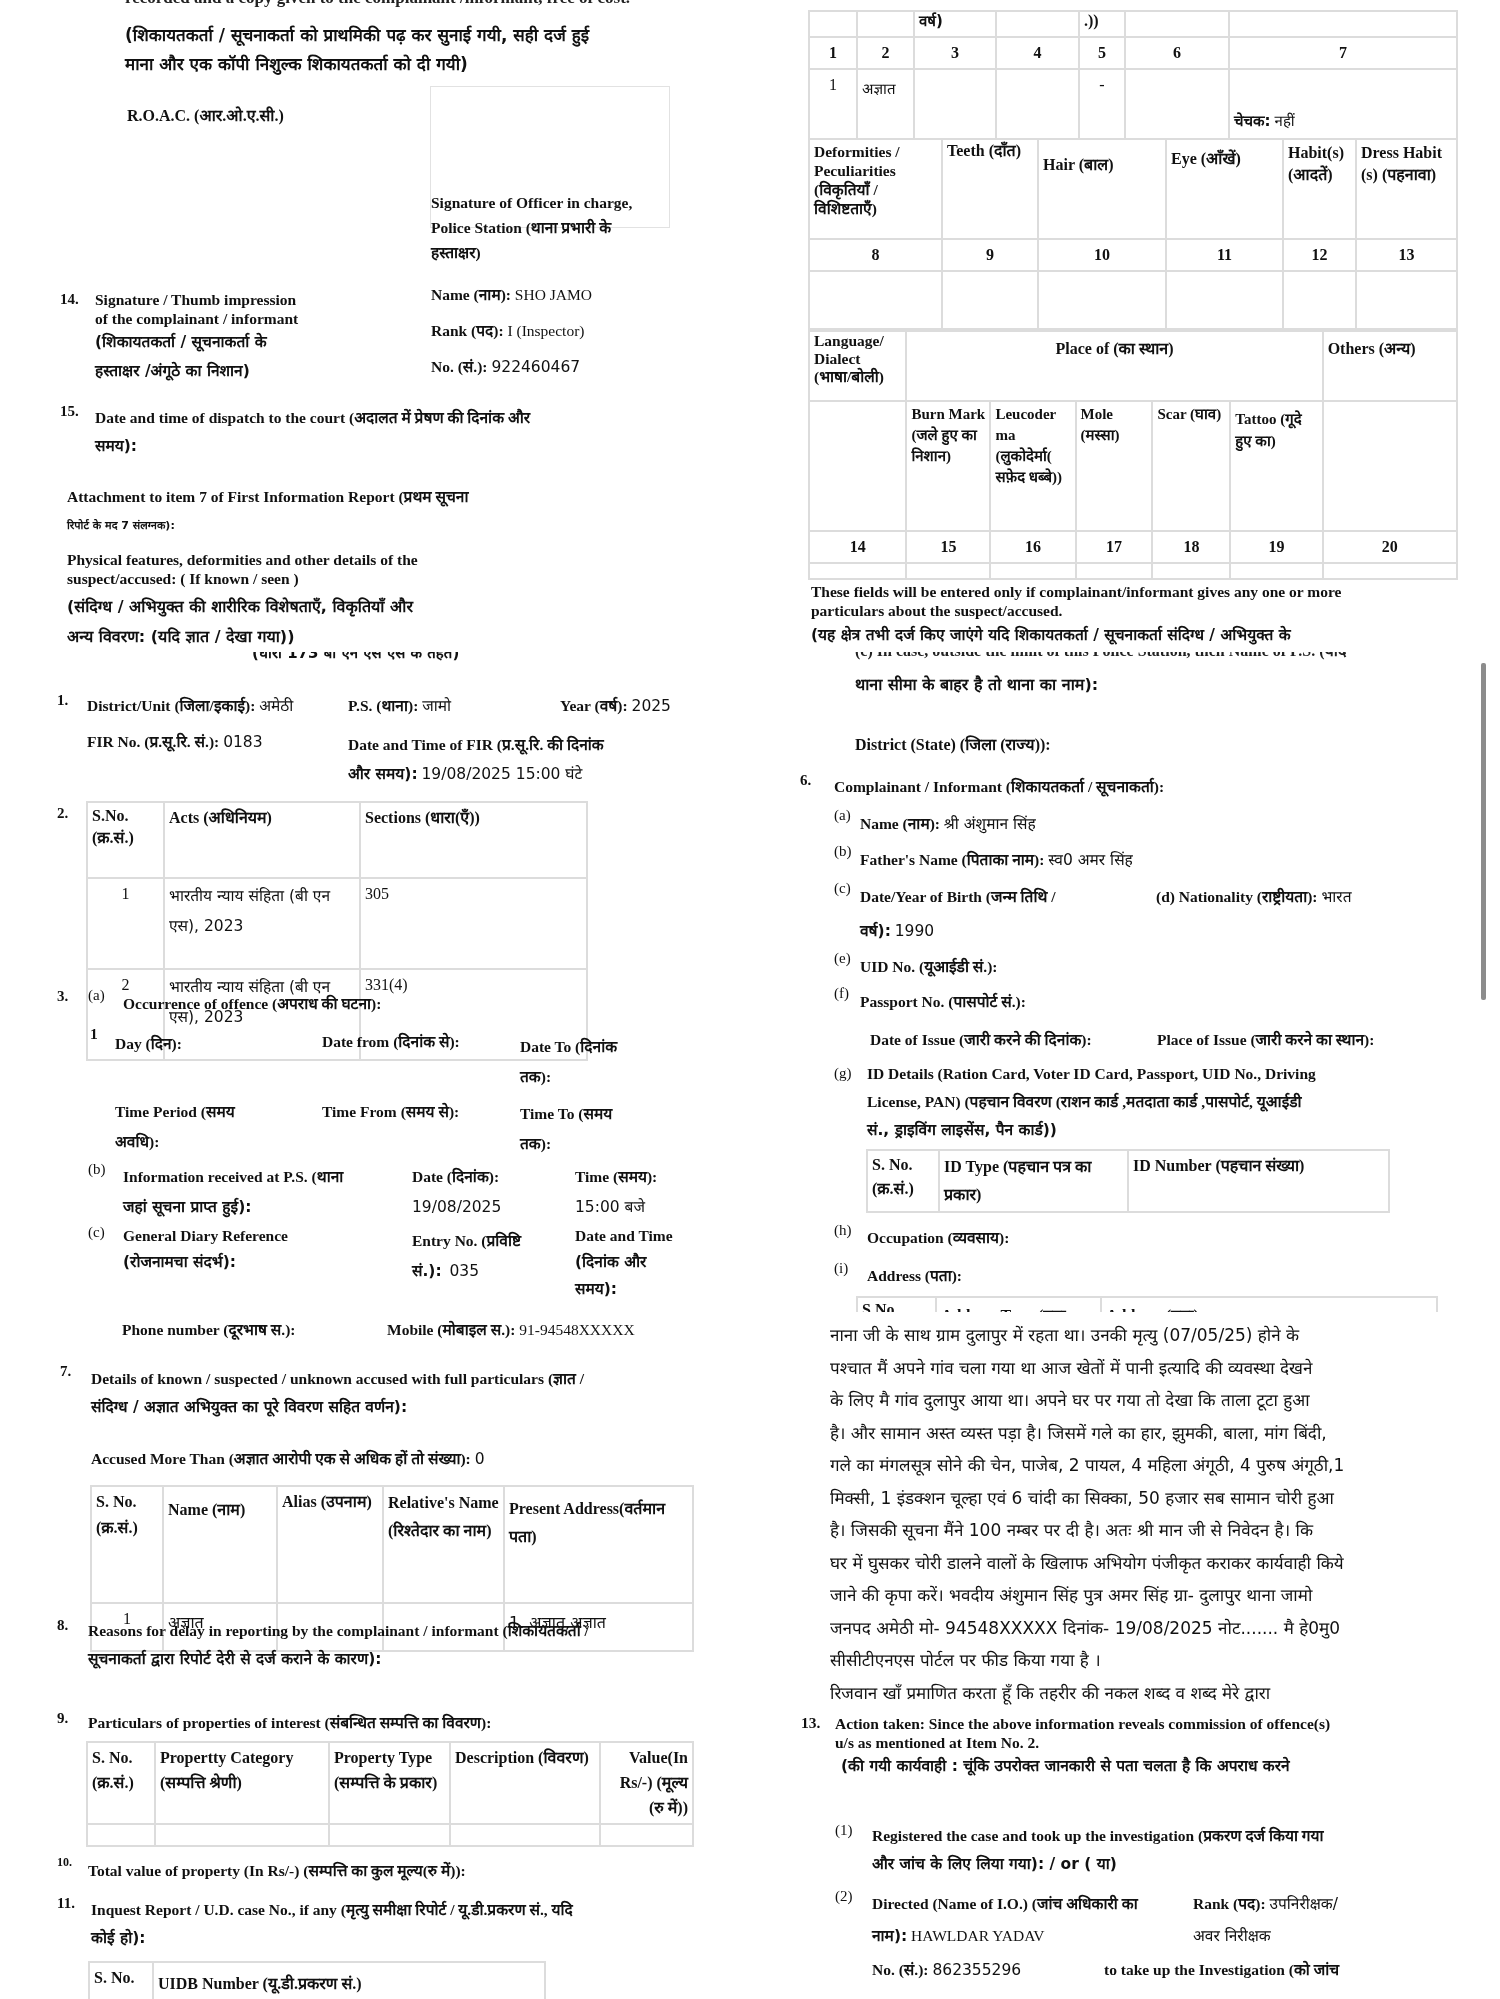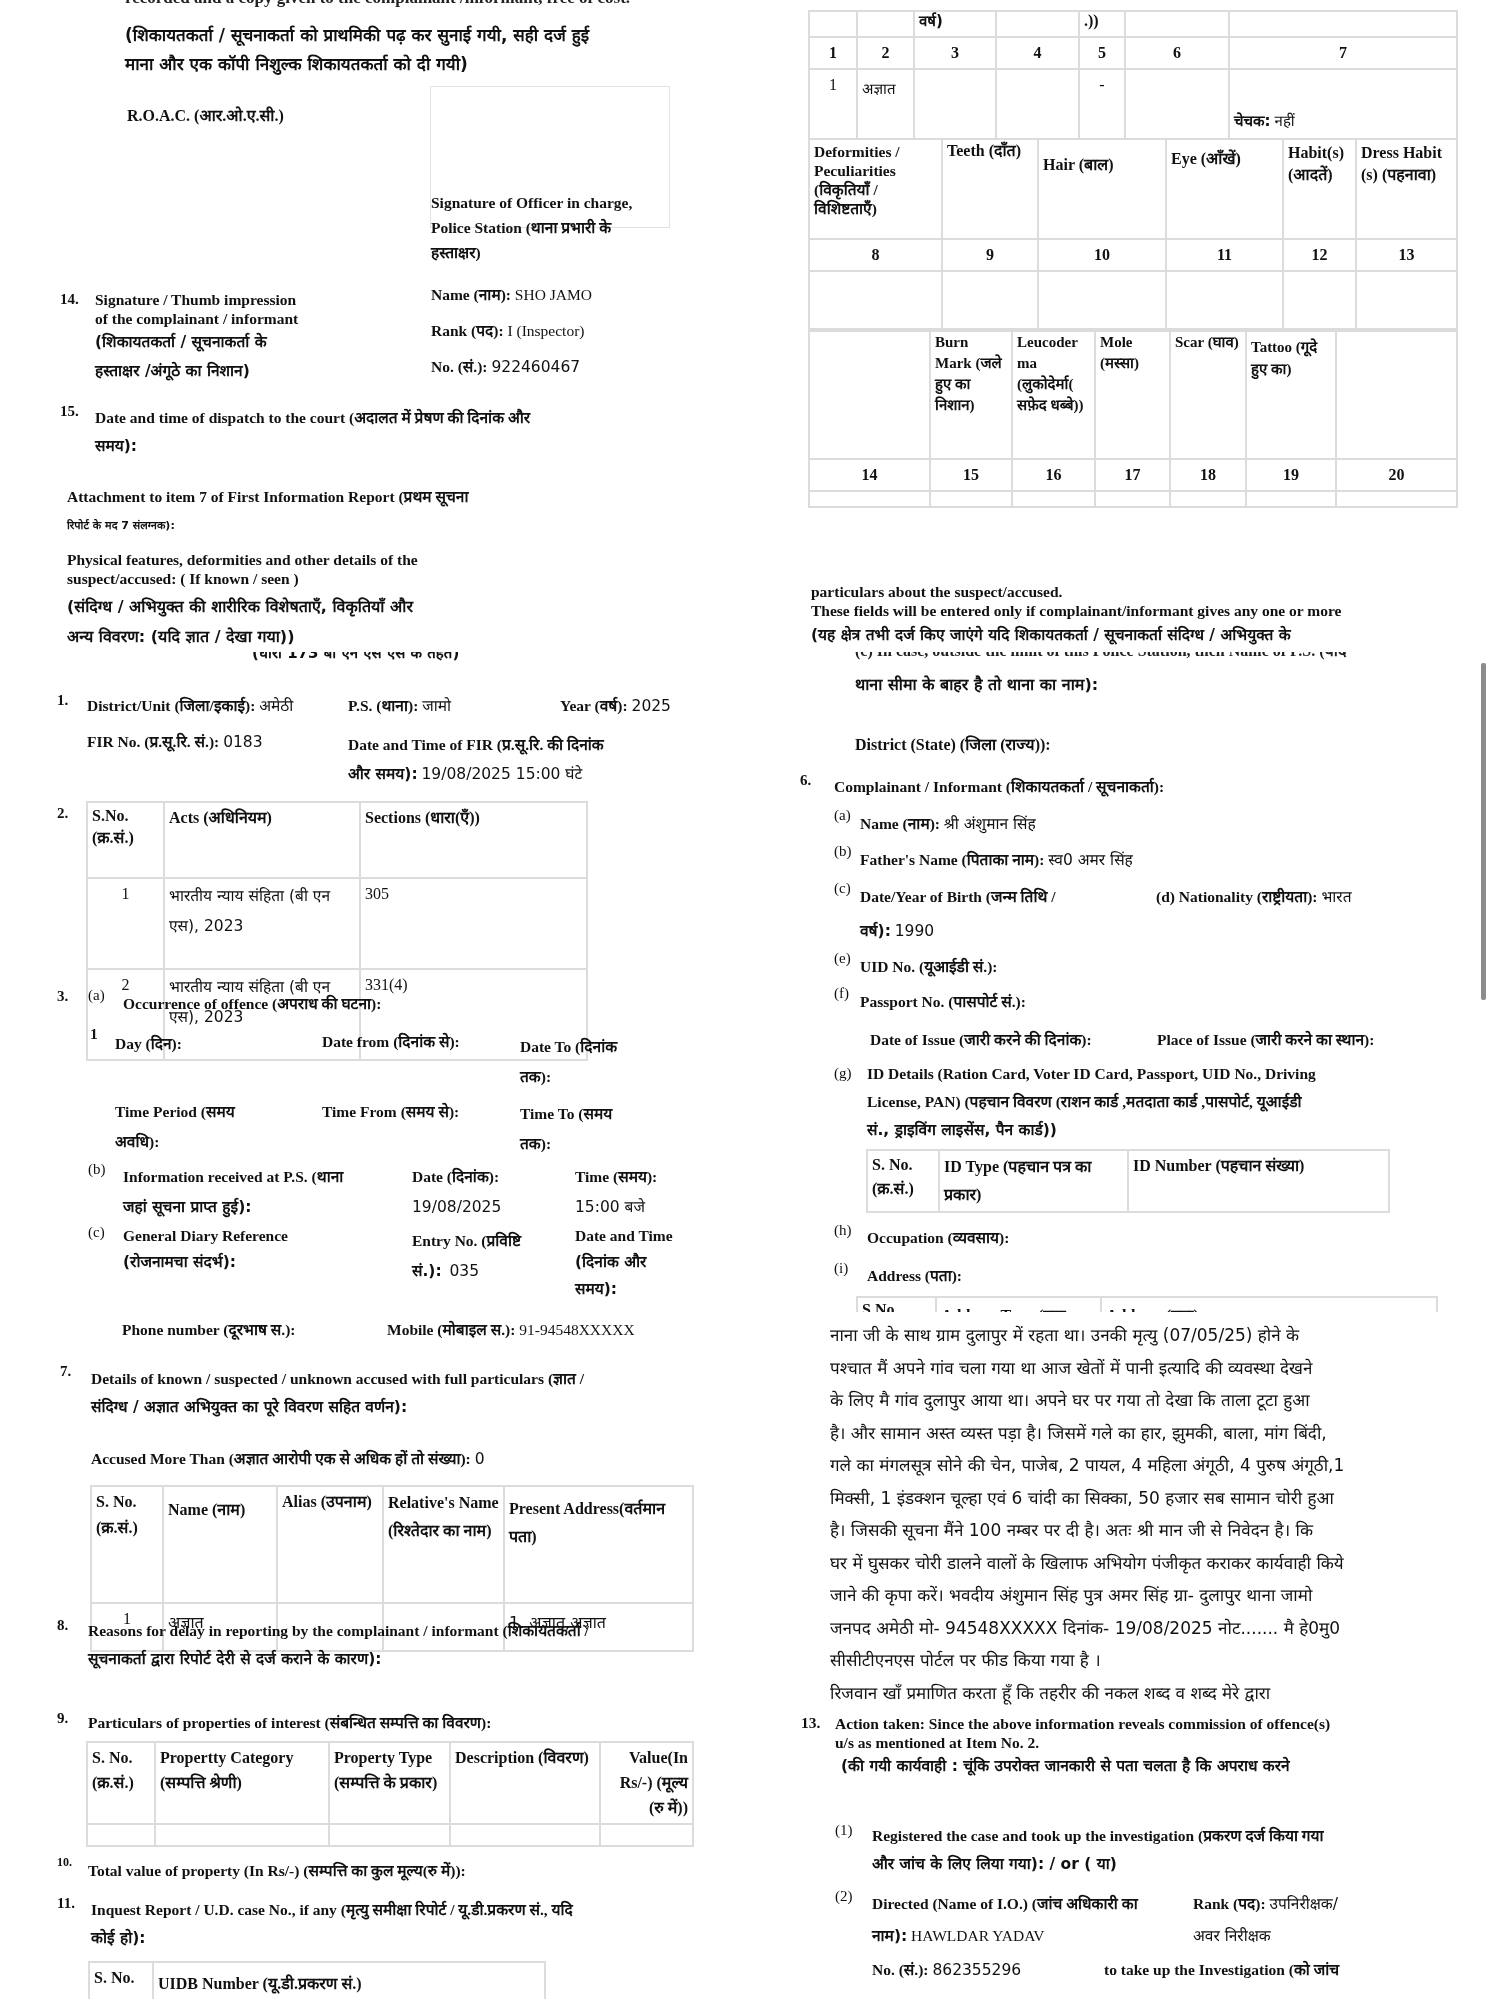--- a/index.html
+++ b/index.html
@@ -317,20 +317,25 @@
           <td></td>
           <td></td>
           <td></td>
           <td></td>
     </tr>
   </tbody>
     </table>
 
   <table class="grid" style="left:808px; top:328px; width:650px;">
     <tbody>
+        <tr>
+      <td class="en" style="width:95px; height:72px; line-height:18px; font-size:15.5px;">Language/ Dialect (भाषा/बोली)</td>
+      <td class="en c" colspan="5" style="padding-top:6px;">Place  of (का स्थान)</td>
+      <td class="en" style="width:131px; padding-top:6px;">Others (अन्य)</td>
+    </tr>
     <tr>
       <td style="height:130px;"></td>
       <td class="en" style="width:82px; line-height:21px; font-size:15px;">Burn Mark (जले हुए का निशान)</td>
       <td class="en" style="width:83px; line-height:21px; font-size:15px;">Leucoder ma (लुकोदेर्मा( सफ़ेद धब्बे))</td>
       <td class="en" style="width:75px; line-height:21px; font-size:15px;">Mole (मस्सा)</td>
       <td class="en" style="width:76px; line-height:21px; font-size:15px;">Scar (घाव)</td>
       <td class="en" style="width:90px; line-height:22px; font-size:15px; padding-top:6px;">Tattoo (गूदे हुए का)</td>
       <td></td>
     </tr>
     <tr>
@@ -348,22 +353,22 @@
           <td></td>
           <td></td>
           <td></td>
           <td></td>
           <td></td>
     </tr>
   </tbody>
     </table>
 
   <div class="abs" style="left:811px; top:582px; width:660px; font-size:15.5px;">
+    <div class="en" style="line-height:19px;">These fields will be entered only if complainant/informant gives any one or more</div>
     <div class="en" style="line-height:19px;">particulars about the suspect/accused.</div>
-    <div class="en" style="line-height:19px;">These fields will be entered only if complainant/informant gives any one or more</div>
     <div class="hi" style="line-height:30px; font-size:15.5px;">(यह क्षेत्र तभी दर्ज किए जाएंगे यदि शिकायतकर्ता / सूचनाकर्ता संदिग्ध / अभियुक्त के</div>
   </div>
 
   <div class="clip" style="left:855px; top:652px; width:600px; height:14px;">
     <div class="abs en cut-text" style="left:0; top:-13px; font-size:16px; white-space:nowrap;">(c) In case, outside the limit of this Police Station, then  Name of P.S. (यदि</div>
   </div>
   <div class="abs hi" style="left:855px; top:670px; font-size:16px; line-height:30px;">थाना सीमा के बाहर है तो थाना का नाम):</div>
   <div class="abs" style="left:855px; top:730px; font-size:16px; line-height:30px;">
     <span class="en">District (State) (जिला (राज्य)):</span>
   </div>

